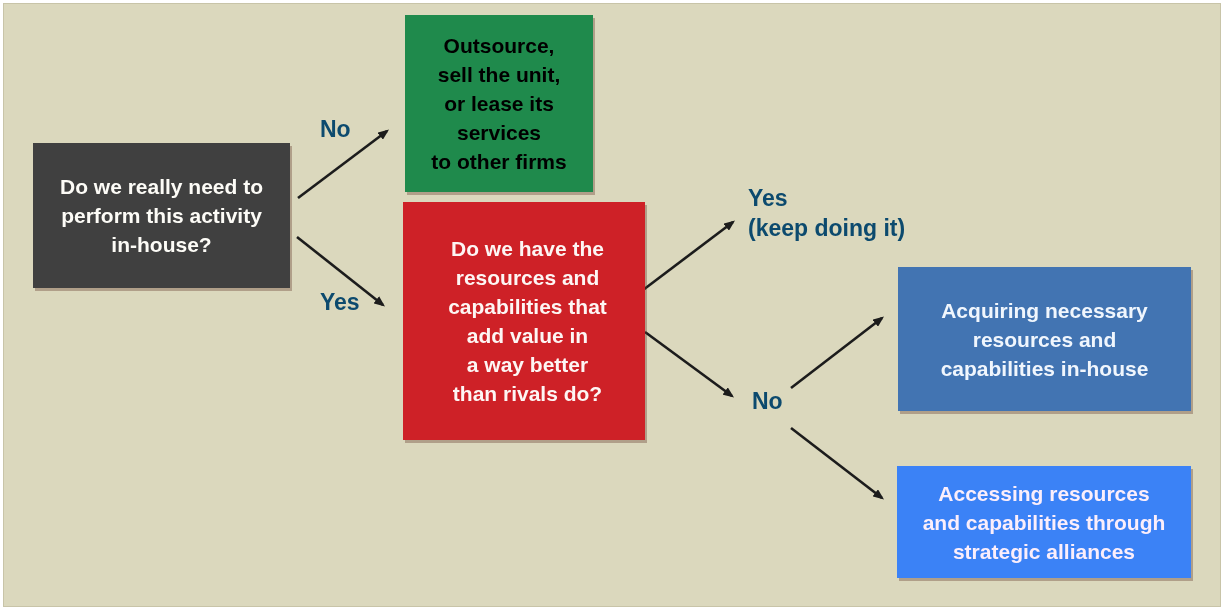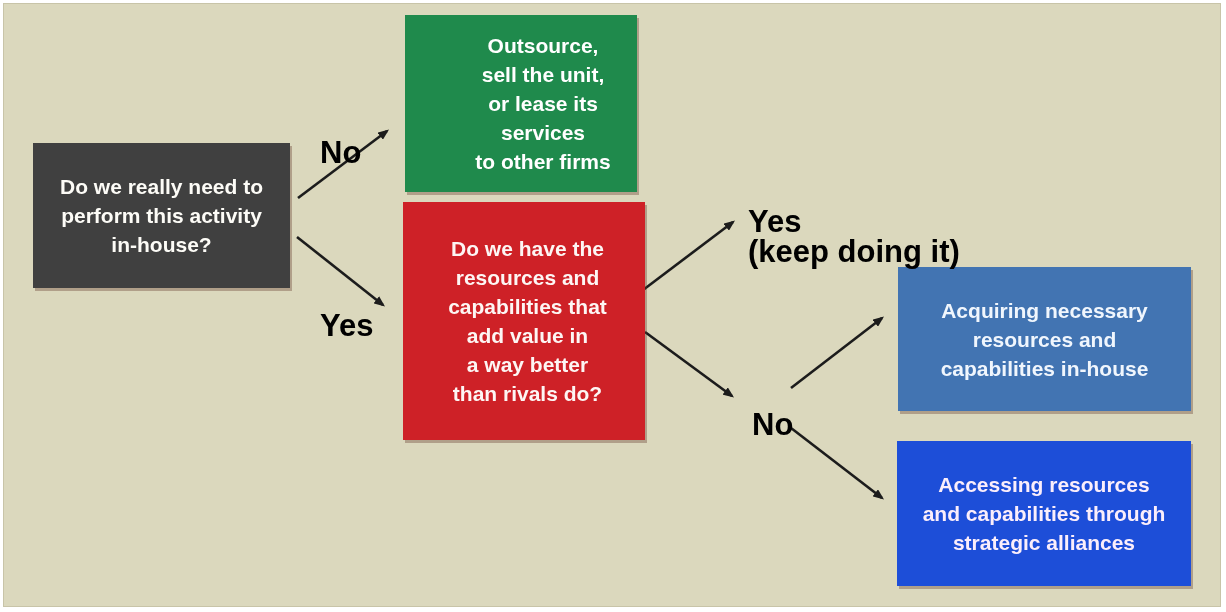--- a/index.html
+++ b/index.html
@@ -34,42 +34,41 @@
     line-height: 29px;
     white-space: pre-line;
     box-shadow: 2px 3px 0 rgba(96, 54, 40, 0.35);
   }
   .node-yellow {
     left: 33px; top: 143px; width: 257px; height: 145px;
     background: #404040; color: #fdfcf7;
   }
   .node-green {
     left: 405px; top: 15px; width: 188px; height: 177px;
-    background: #1f8a4c; color: #ffffff; padding-left: 44px;
+    background: #1f8a4c; color: #000000;
   }
   .node-red {
     left: 403px; top: 202px; width: 235px; height: 238px;
     background: #ce2127; color: #fdf6f4; padding-left: 7px;
   }
   .node-blue {
     left: 898px; top: 267px; width: 293px; height: 144px;
     background: #4274b2; color: #f0f6fd;
   }
   .node-purple {
-    left: 897px; top: 441px; width: 294px; height: 145px;
-    background: #1d4ed8; color: #fbeefb;
+    left: 897px; top: 466px; width: 294px; height: 112px;
+    background: #3b82f6; color: #fbeefb;
   }
   .edge-label {
     position: absolute;
     font-weight: bold;
-    font-size: 31px;
+    font-size: 23px;
     line-height: 30px;
-    color: #000000;
+    color: #0c4a6e;
     white-space: pre-line;
-    margin-top: 24px;
   }
   .lbl-no-top   { left: 320px; top: 114px; }
   .lbl-yes-bot  { left: 320px; top: 287px; }
   .lbl-yes-keep { left: 748px; top: 183px; }
   .lbl-no-right { left: 752px; top: 386px; }
 </style>
 </head>
 <body>
 
 <div class="stage">

